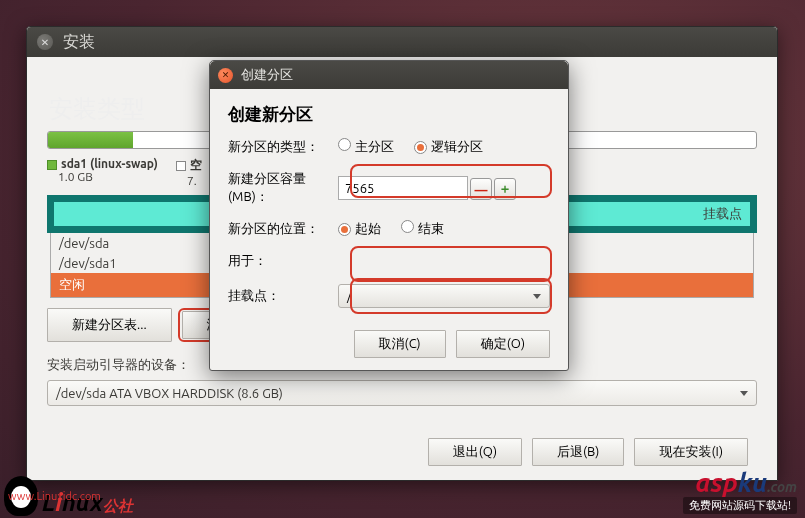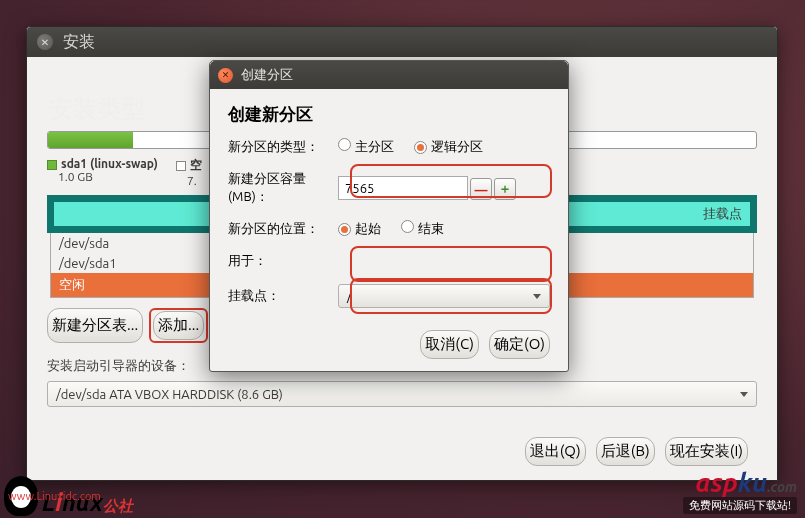--- a/index.html
+++ b/index.html
@@ -12,21 +12,21 @@
 .actually-title{position:absolute;left:22px;top:66px;font-size:24px;color:#eee}
 .usage-bar{height:18px;border:1px solid #999;border-radius:3px;background:#fff;position:relative;overflow:hidden;margin-bottom:4px}
 .usage-seg{height:100%;background:linear-gradient(#7bc144,#5fa52d);float:left}
 .legend{display:flex;gap:18px;font-size:12px;padding:4px 0 8px}
 .legend-sq{width:10px;height:10px;display:inline-block;margin-right:4px;vertical-align:middle}
 .tbl{width:100%;border:1px solid #aaa;font-size:13px;border-collapse:collapse}
 .tbl th{background:#5eead4;border:7px solid #0f766e;padding:3px 8px;text-align:right;font-weight:normal}
 .tbl td{padding:3px 8px}
 .row-sel{background:#e96f3b;color:#fff}
 .btn-row{display:flex;gap:6px;margin-top:10px}
-.btn{border:1px solid #b3b0ab;background:linear-gradient(#fafaf8,#e2e0db);padding:4px 4px;font-size:15px;border-radius:12px;cursor:pointer}
+.btn{border:1px solid #b3b0ab;background:linear-gradient(#fafaf8,#e2e0db);padding:4px 24px;font-size:13px;border-radius:1px;cursor:pointer}
 .red-box{border:2px solid #d43a2a;border-radius:6px;padding:1px 2px;display:inline-block}
 .boot-label{margin-top:14px;font-size:13px}
 .boot-select{margin-top:6px;width:100%;border:1px solid #b3b0ab;background:linear-gradient(#fafaf8,#eceae6);padding:5px 8px;font-size:13px;border-radius:3px;display:flex;justify-content:space-between;align-items:center}
 .caret{width:0;height:0;border-left:4px solid transparent;border-right:4px solid transparent;border-top:5px solid #555}
 .footer-btns{position:absolute;right:29px;bottom:14px;display:flex;gap:10px}
 .dialog{position:absolute;left:209px;top:60px;width:360px;background:#f2f1ef;border:1px solid #555;box-shadow:0 6px 24px rgba(0,0,0,.5);border-radius:5px 5px 3px 3px}
 .dlg-title{height:28px;background:linear-gradient(#4a4945,#3c3b37);border-radius:5px 5px 0 0;display:flex;align-items:center;padding:0 8px;gap:8px;color:#e7e6e3;font-size:13px}
 .dlg-close{width:15px;height:15px;border-radius:50%;background:radial-gradient(circle at 35% 35%,#ff8b5e,#e4542c);display:flex;align-items:center;justify-content:center;font-size:9px;color:#4a1800}
 .dlg-body{padding:14px 18px 12px}
 .dlg-h{font-size:17px;font-weight:bold;margin-bottom:12px}

